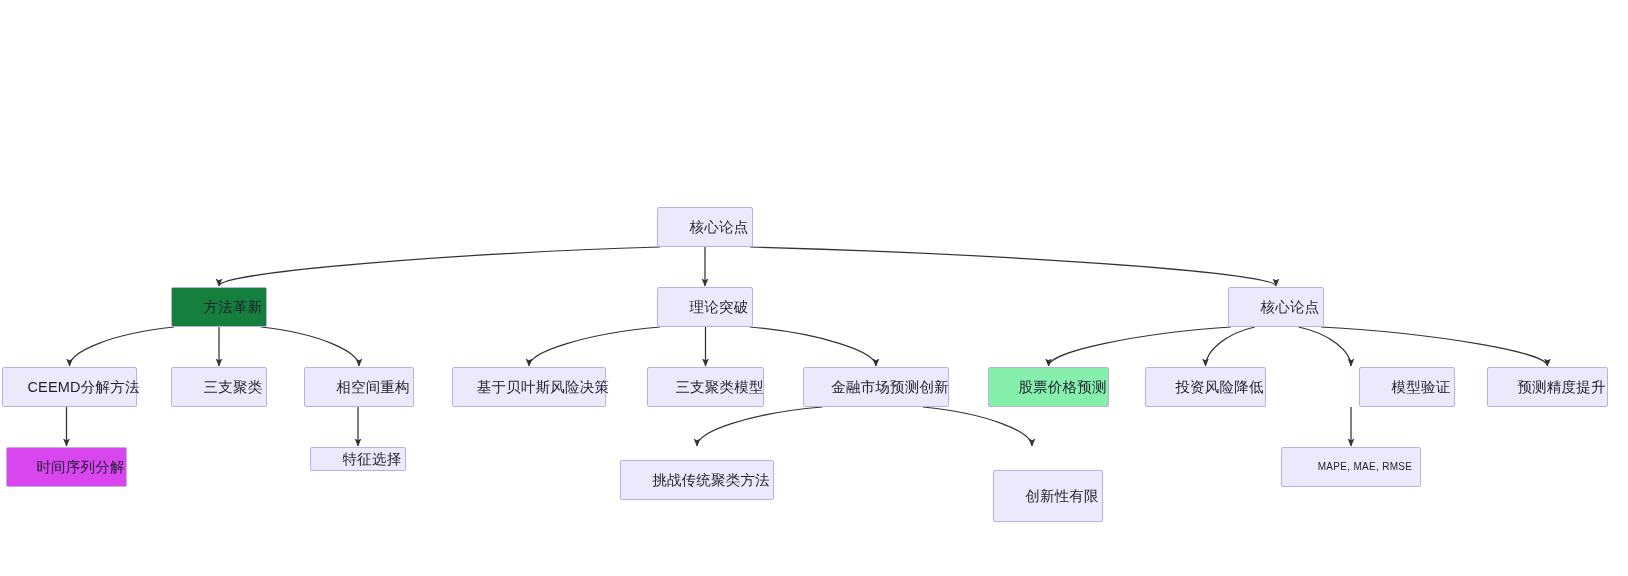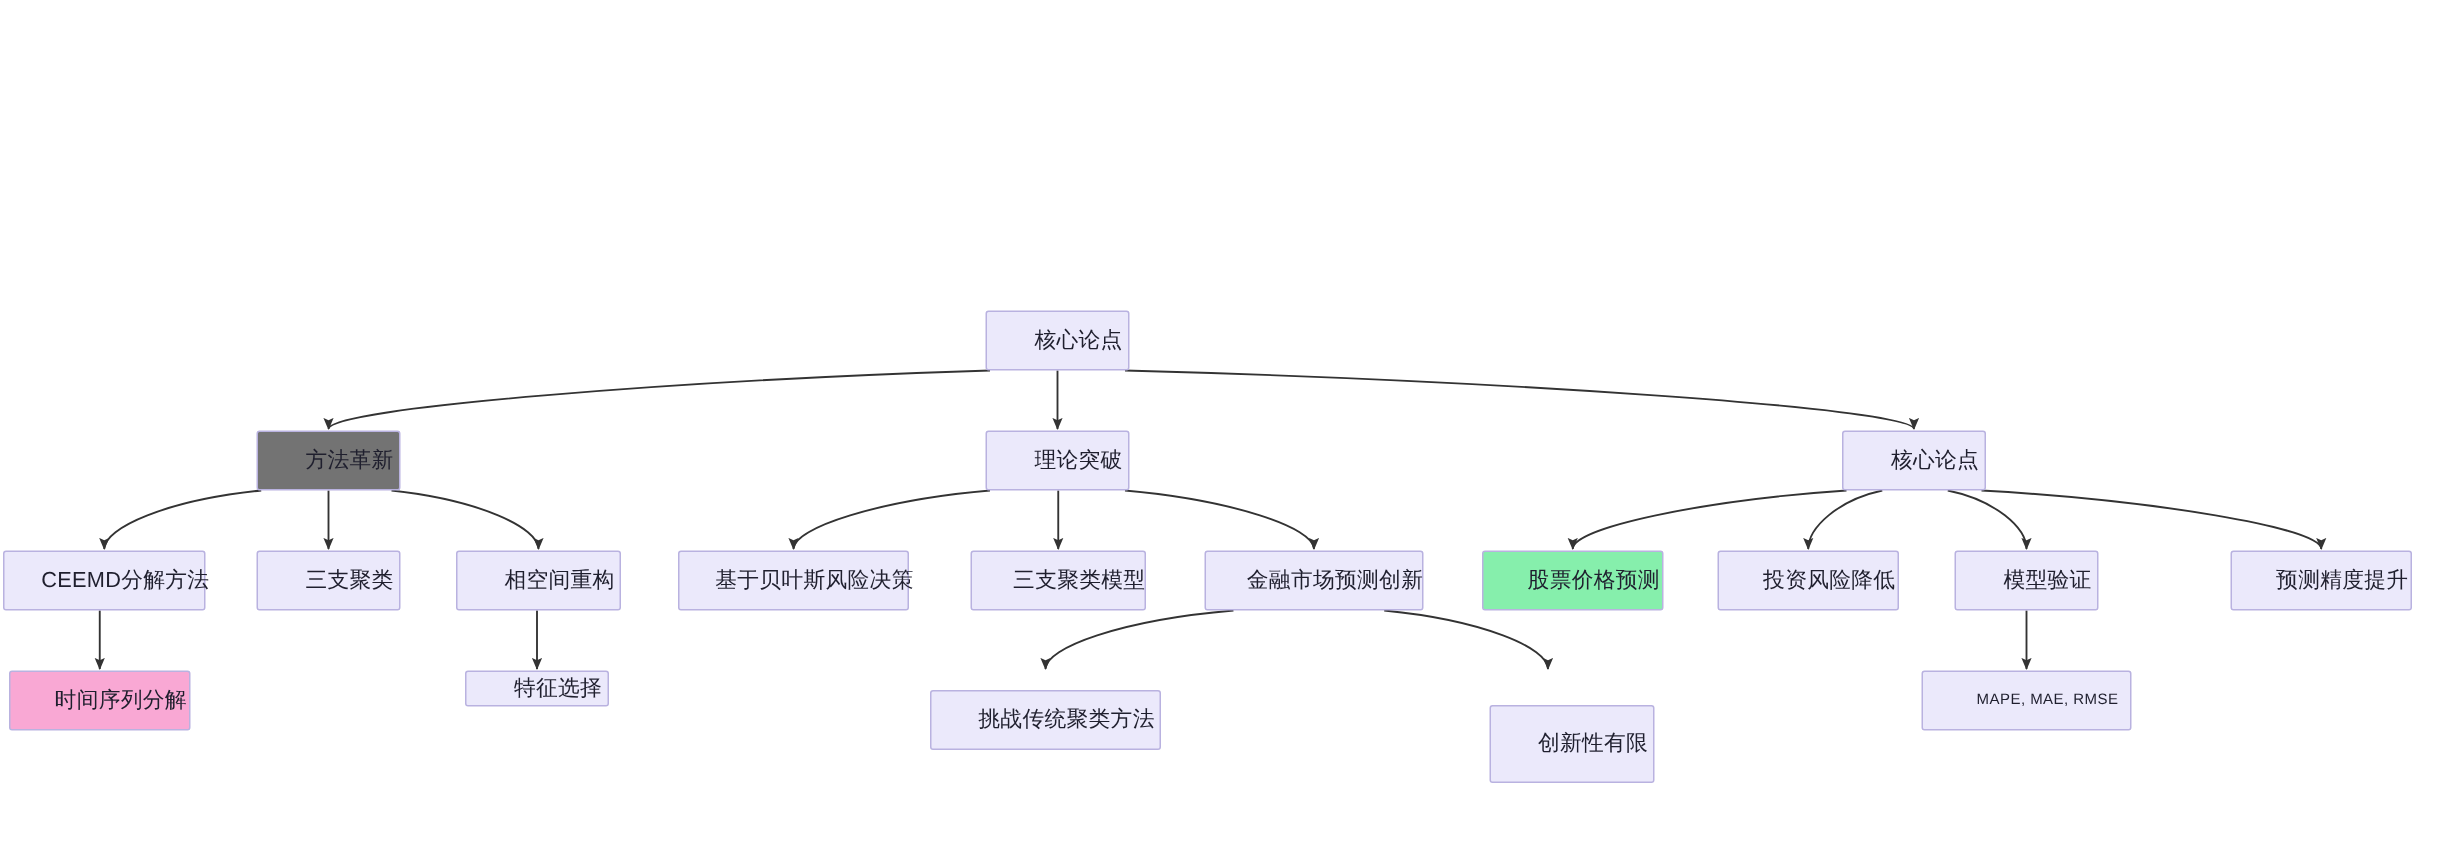--- a/index.html
+++ b/index.html
@@ -81,21 +81,21 @@
         <path d="M358,407 L358,446" stroke="#333333" stroke-width="1.25" fill="none" marker-end="url(#arrowhead)"></path>
         <path d="M822.3,407 C747.12,413.4 697,431.8 697,446" stroke="#333333" stroke-width="1.25" fill="none" marker-end="url(#arrowhead)"></path>
         <path d="M922.8,407 C988.3199999999999,413.4 1032,431.8 1032,446" stroke="#333333" stroke-width="1.25" fill="none" marker-end="url(#arrowhead)"></path>
         <path d="M1351,407 L1351,446" stroke="#333333" stroke-width="1.25" fill="none" marker-end="url(#arrowhead)"></path>
       </g>
   </svg>
   <div id="node-layer">
       <div class="node" style="left: 657px; top: 207px; width: 96px; height: 40px; background: rgb(235, 233, 251); border-color: rgb(185, 178, 224); color: rgb(31, 31, 46);">
         <span class="node-label">核心论点</span>
       </div>
-      <div class="node" style="left: 171px; top: 287px; width: 96px; height: 40px; background: #737373; border-color: rgb(185, 178, 224); color: rgb(31, 31, 46);">
+      <div class="node" style="left: 171px; top: 287px; width: 96px; height: 40px; background: #15803d; border-color: rgb(185, 178, 224); color: rgb(31, 31, 46);">
         <span class="node-label">方法革新</span>
       </div>
       <div class="node" style="left: 657px; top: 287px; width: 96px; height: 40px; background: rgb(235, 233, 251); border-color: rgb(185, 178, 224); color: rgb(31, 31, 46);">
         <span class="node-label">理论突破</span>
       </div>
       <div class="node" style="left: 1228px; top: 287px; width: 96px; height: 40px; background: rgb(235, 233, 251); border-color: rgb(185, 178, 224); color: rgb(31, 31, 46);">
         <span class="node-label">核心论点</span>
       </div>
       <div class="node" style="left: 2px; top: 367px; width: 135px; height: 40px; background: rgb(235, 233, 251); border-color: rgb(185, 178, 224); color: rgb(31, 31, 46);">
         <span class="node-label">CEEMD分解方法</span>
@@ -114,27 +114,27 @@
       </div>
       <div class="node" style="left: 803px; top: 367px; width: 146px; height: 40px; background: rgb(235, 233, 251); border-color: rgb(185, 178, 224); color: rgb(31, 31, 46);">
         <span class="node-label">金融市场预测创新</span>
       </div>
       <div class="node" style="left: 988px; top: 367px; width: 121px; height: 40px; background: #86efac; border-color: rgb(185, 178, 224); color: rgb(31, 31, 46);">
         <span class="node-label">股票价格预测</span>
       </div>
       <div class="node" style="left: 1145px; top: 367px; width: 121px; height: 40px; background: rgb(235, 233, 251); border-color: rgb(185, 178, 224); color: rgb(31, 31, 46);">
         <span class="node-label">投资风险降低</span>
       </div>
-      <div class="node" style="left: 1303px; top: 367px; width: 96px; height: 40px; background: rgb(235, 233, 251); border-color: rgb(185, 178, 224); color: rgb(31, 31, 46); justify-content: center;">
+      <div class="node" style="left: 1359px; top: 367px; width: 96px; height: 40px; background: rgb(235, 233, 251); border-color: rgb(185, 178, 224); color: rgb(31, 31, 46); justify-content: center;">
         <span class="node-label">模型验证</span>
       </div>
       <div class="node" style="left: 1487px; top: 367px; width: 121px; height: 40px; background: rgb(235, 233, 251); border-color: rgb(185, 178, 224); color: rgb(31, 31, 46);">
         <span class="node-label">预测精度提升</span>
       </div>
-      <div class="node" style="left: 6px; top: 447px; width: 121px; height: 40px; background: #f9a8d4; border-color: rgb(185, 178, 224); color: rgb(31, 31, 46);">
+      <div class="node" style="left: 6px; top: 447px; width: 121px; height: 40px; background: #d946ef; border-color: rgb(185, 178, 224); color: rgb(31, 31, 46);">
         <span class="node-label">时间序列分解</span>
       </div>
       <div class="node" style="left: 310px; top: 447px; width: 96px; height: 24px; background: rgb(235, 233, 251); border-color: rgb(185, 178, 224); color: rgb(31, 31, 46);">
         <span class="node-label">特征选择</span>
       </div>
       <div class="node" style="left: 620px; top: 460px; width: 154px; height: 40px; background: rgb(235, 233, 251); border-color: rgb(185, 178, 224); color: rgb(31, 31, 46);">
         <span class="node-label">挑战传统聚类方法</span>
       </div>
       <div class="node" style="left: 977px; top: 470px; width: 110px; height: 52px; background: rgb(235, 233, 251); border-color: rgb(185, 178, 224); color: rgb(31, 31, 46); margin-left: 16px;">
         <span class="node-label">创新性有限</span>

